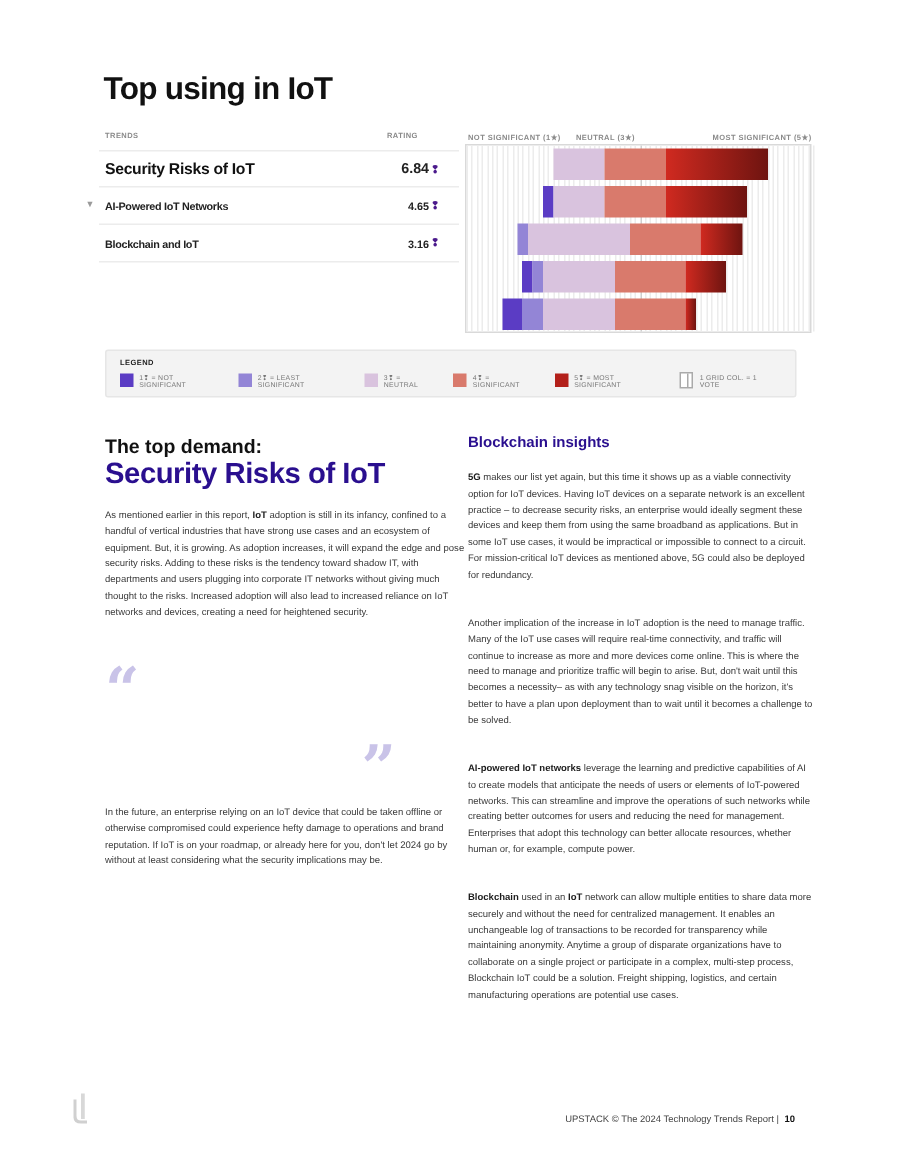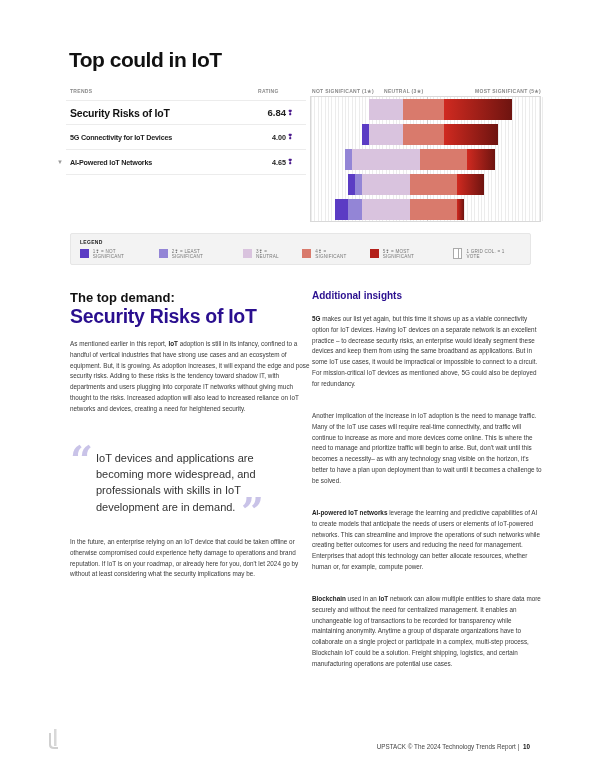--- a/index.html
+++ b/index.html
@@ -59,43 +59,43 @@
   .r4 { top: 594px; }
   b { color: #1c1c1c; }
 
   .logo { position: absolute; left: 46px; top: 727px; width: 14px; height: 24px; }
   .footer { position: absolute; right: 70px; top: 743px; font-size: 6.3px; color: #444; }
   .footer .page-num { font-weight: bold; color: #111; margin-left: 2px; }
 </style>
 </head>
 <body>
 
-<div class="page-title">Top could in IoT</div>
+<div class="page-title">Top using in IoT</div>
 
 <div class="chart-head h-trends">TRENDS</div>
 <div class="chart-head h-rating">RATING</div>
 <div class="chart-head h-ns">NOT SIGNIFICANT (1★)</div>
 <div class="chart-head h-neu">NEUTRAL (3★)</div>
 <div class="chart-head h-ms">MOST SIGNIFICANT (5★)</div>
 
 <div class="rows">
   <div class="row top">
     <span class="row-name">Security Risks of IoT</span>
     <span class="row-rating">6.84</span>
     <span class="star">❢</span>
   </div>
   <div class="row">
-    <span class="row-name">5G Connectivity for IoT Devices</span>
-    <span class="row-rating">4.00</span>
-    <span class="star">❢</span>
-  </div>
-  <div class="row">
     <span class="trend-arrow">▼</span>
     <span class="row-name">AI-Powered IoT Networks</span>
     <span class="row-rating">4.65</span>
+    <span class="star">❢</span>
+  </div>
+  <div class="row">
+    <span class="row-name">Blockchain and IoT</span>
+    <span class="row-rating">3.16</span>
     <span class="star">❢</span>
   </div>
 </div>
 
 <div class="chart-area" id="chart">
     <div class="grid-line" style="left: 0px;"></div>
     <div class="grid-line" style="left: 3.4px;"></div>
     <div class="grid-line" style="left: 6.8px;"></div>
     <div class="grid-line" style="left: 10.2px;"></div>
     <div class="grid-line" style="left: 13.6px;"></div>
@@ -216,27 +216,26 @@
   </div>
 </div>
 
 <div class="lead-kicker">The top demand:</div>
 <div class="lead-title">Security Risks of IoT</div>
 
 <p class="body-text left-p1"><span>As mentioned earlier in this report, </span><b>IoT</b><span> adoption is still in its infancy, confined to a handful of vertical industries that have strong use cases and an ecosystem of equipment. But, it is growing. As adoption increases, it will expand the edge and pose security risks. Adding to these risks is the tendency toward shadow IT, with departments and users plugging into corporate IT networks without giving much thought to the risks. Increased adoption will also lead to increased reliance on IoT networks and devices, creating a need for heightened security.</span></p>
 
 <div class="quote">
   <span class="quote-open">“</span>
-  <div class="quote-text">IoT devices and applications are becoming more widespread, and professionals with skills in IoT development are in demand.</div>
   <span class="quote-close">”</span>
 </div>
 
 <p class="body-text left-p2">In the future, an enterprise relying on an IoT device that could be taken offline or otherwise compromised could experience hefty damage to operations and brand reputation. If IoT is on your roadmap, or already here for you, don't let 2024 go by without at least considering what the security implications may be.</p>
 
-<div class="insights-title">Additional insights</div>
+<div class="insights-title">Blockchain insights</div>
 <p class="body-text right-col r1"><b>5G</b><span> makes our list yet again, but this time it shows up as a viable connectivity option for IoT devices. Having IoT devices on a separate network is an excellent practice – to decrease security risks, an enterprise would ideally segment these devices and keep them from using the same broadband as applications. But in some IoT use cases, it would be impractical or impossible to connect to a circuit. For mission-critical IoT devices as mentioned above, 5G could also be deployed for redundancy.</span></p>
 <p class="body-text right-col r2">Another implication of the increase in IoT adoption is the need to manage traffic. Many of the IoT use cases will require real-time connectivity, and traffic will continue to increase as more and more devices come online. This is where the need to manage and prioritize traffic will begin to arise. But, don't wait until this becomes a necessity– as with any technology snag visible on the horizon, it's better to have a plan upon deployment than to wait until it becomes a challenge to be solved.</p>
 <p class="body-text right-col r3"><b>AI-powered IoT networks</b><span> leverage the learning and predictive capabilities of AI to create models that anticipate the needs of users or elements of IoT-powered networks. This can streamline and improve the operations of such networks while creating better outcomes for users and reducing the need for management. Enterprises that adopt this technology can better allocate resources, whether human or, for example, compute power.</span></p>
 <p class="body-text right-col r4"><b>Blockchain</b><span> used in an </span><b>IoT</b><span> network can allow multiple entities to share data more securely and without the need for centralized management. It enables an unchangeable log of transactions to be recorded for transparency while maintaining anonymity. Anytime a group of disparate organizations have to collaborate on a single project or participate in a complex, multi-step process, Blockchain IoT could be a solution. Freight shipping, logistics, and certain manufacturing operations are potential use cases.</span></p>
 
 <svg class="logo" viewBox="0 0 14 24">
   <path d="M3 6 L3 18 Q3 22 8 22 L12 22 L12 20 L8 20 Q5 20 5 17 L5 6 Z" fill="#d0d0d0"></path>
   <rect x="8" y="2" width="2.5" height="17" fill="#d8d8d8"></rect>
 </svg>
 

